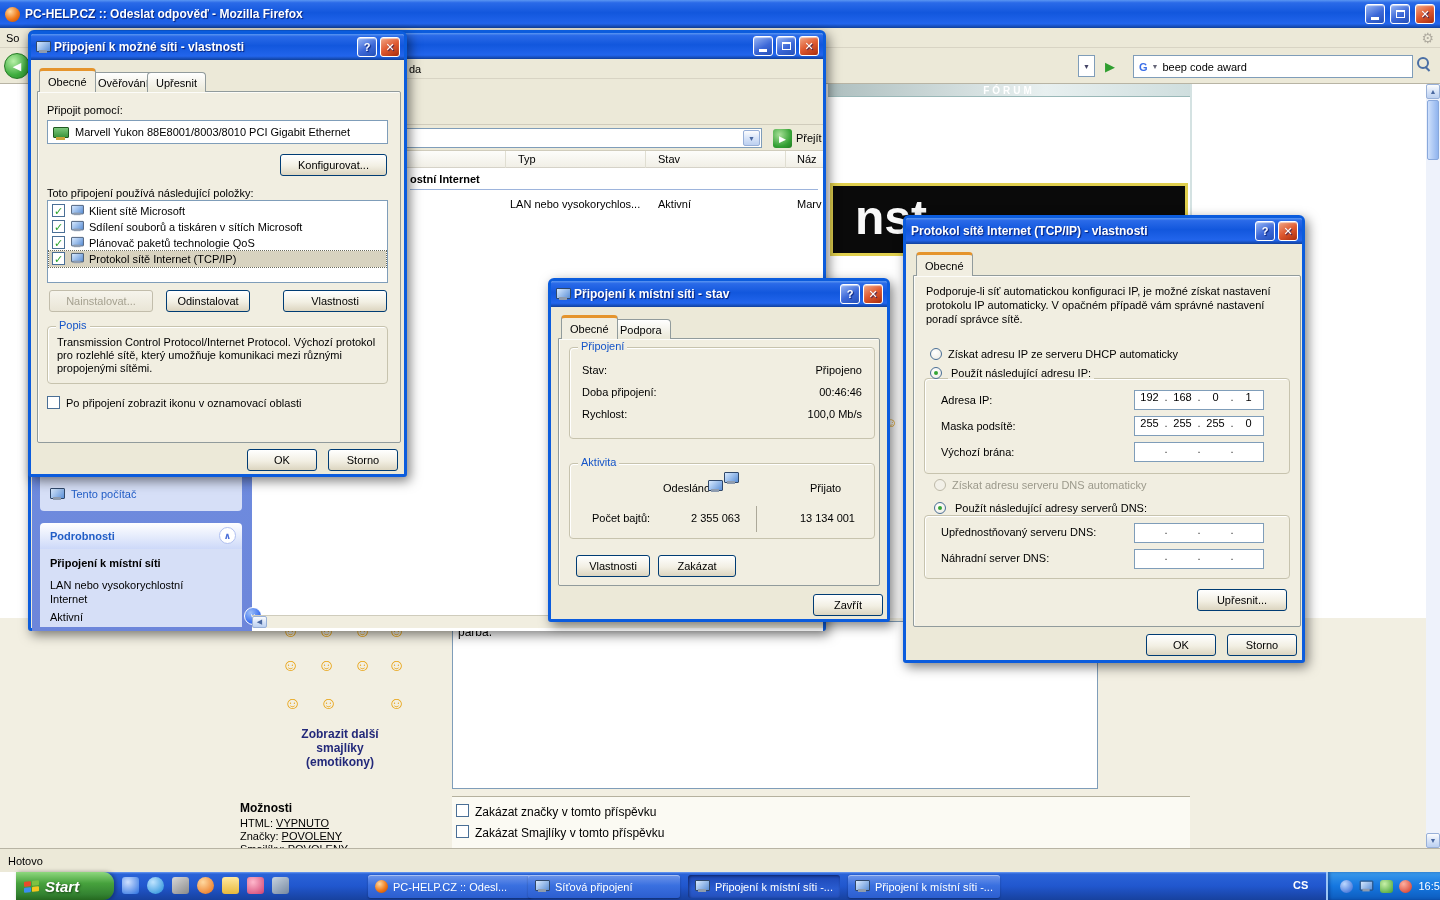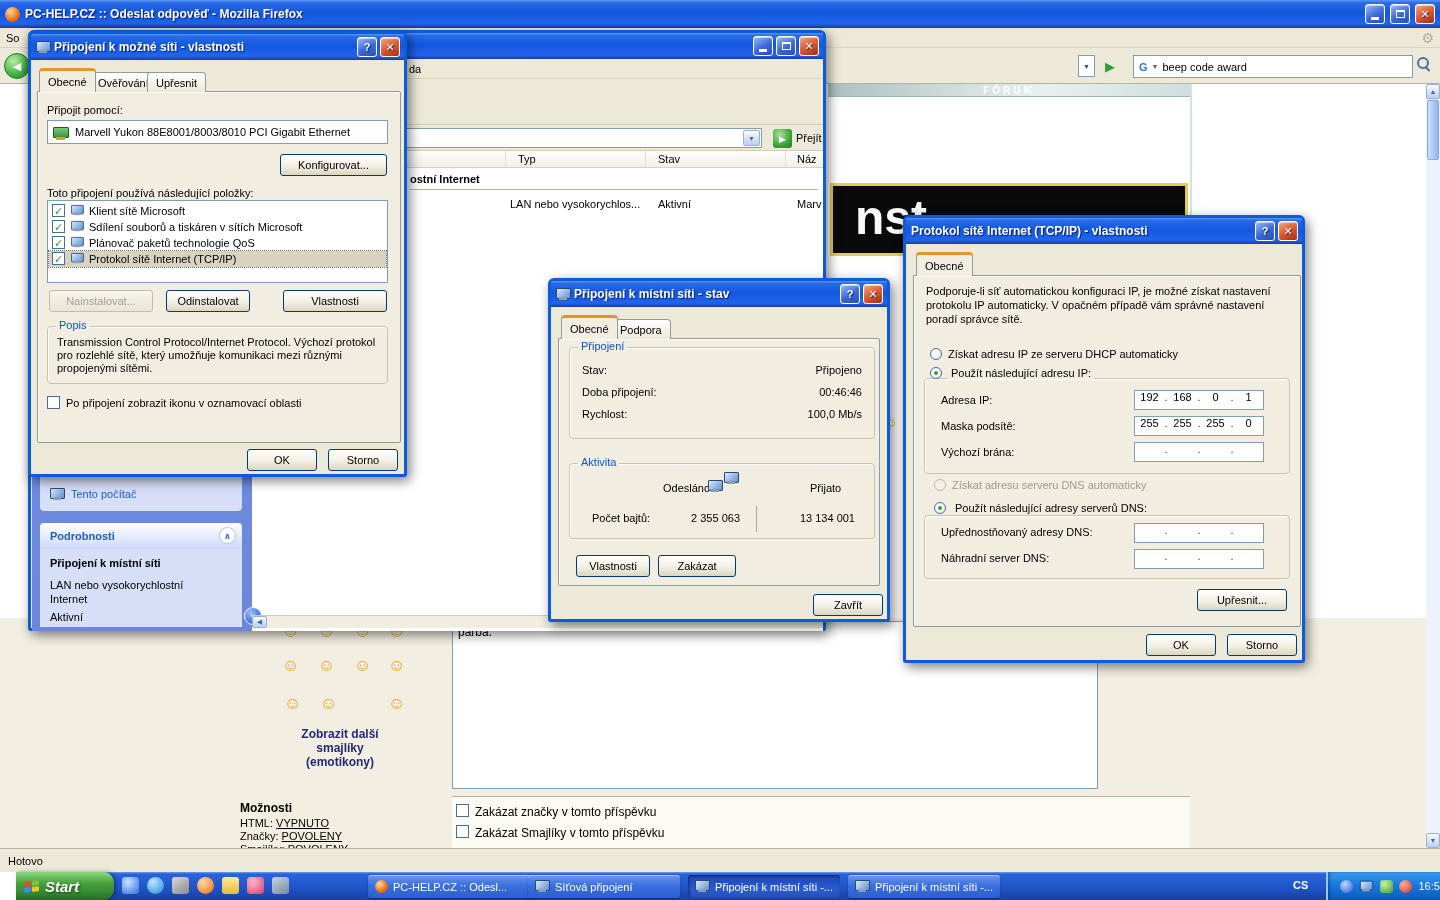--- a/index.html
+++ b/index.html
@@ -445,21 +445,21 @@
         <span class="d">.</span>
       <span class="seg"></span>
     </div>
 
     <span class="radio dis" style="left:28px;top:261px"></span>
     <span class="lbl" style="left:46px;top:261px;color:#9c9a8c">Získat adresu serveru DNS automaticky</span>
     <span class="radio on" style="left:28px;top:284px;z-index:3"></span>
     <span class="lbl" style="left:46px;top:284px;background:#f1eee1;padding:0 3px;z-index:3">Použít následující adresy serverů DNS:</span>
 
     <div class="group" style="left:18px;top:297px;width:366px;height:64px"></div>
-    <span class="lbl" style="left:35px;top:308px">Upřednostňovaný adresy DNS:</span>
+    <span class="lbl" style="left:35px;top:308px">Upřednostňovaný serveru DNS:</span>
     <div class="ipf" style="left:228px;top:305px;width:130px;height:20px">
       <span class="seg"></span>
         <span class="d">.</span>
       <span class="seg"></span>
         <span class="d">.</span>
       <span class="seg"></span>
         <span class="d">.</span>
       <span class="seg"></span>
     </div>
     <span class="lbl" style="left:35px;top:334px">Náhradní server DNS:</span>

